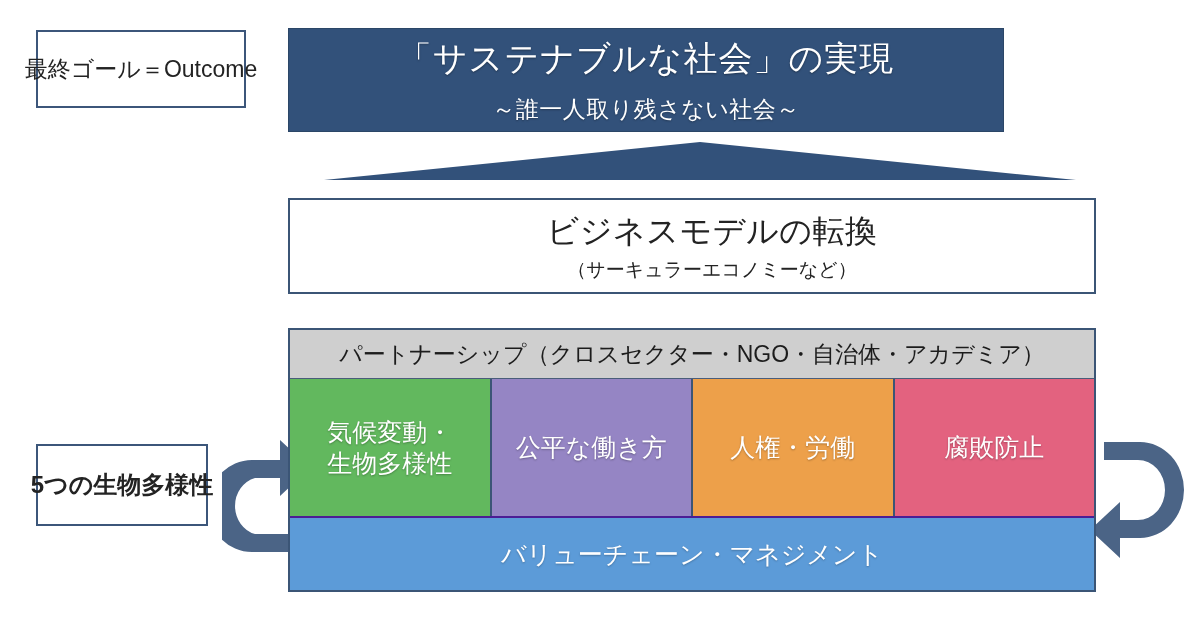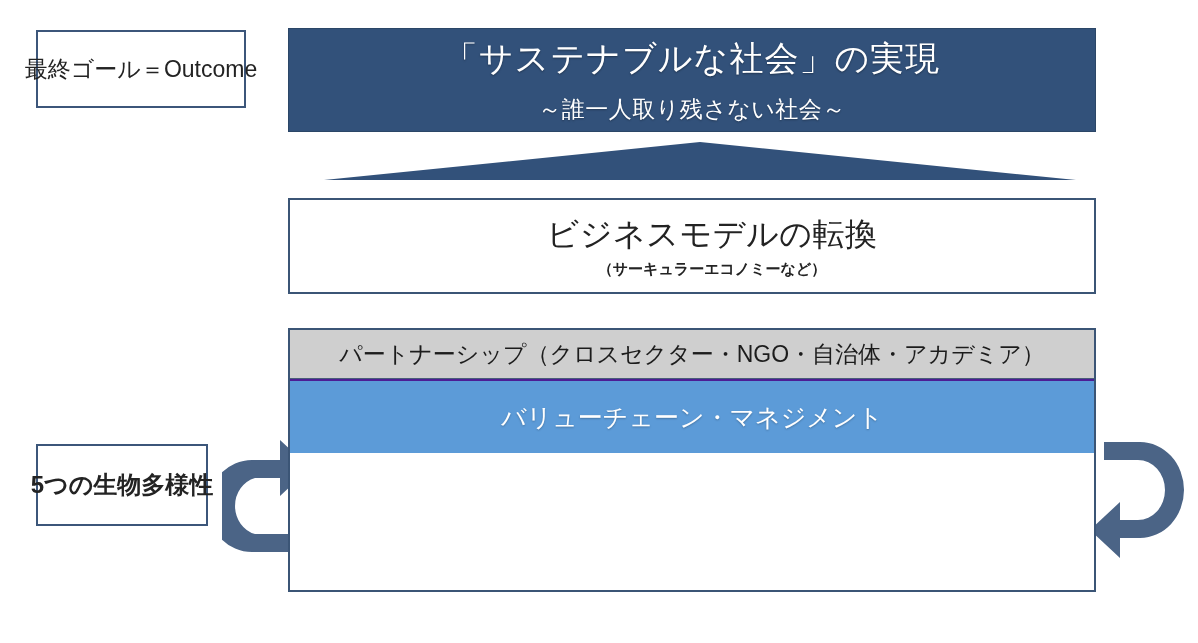--- a/index.html
+++ b/index.html
@@ -73,24 +73,23 @@
     align-items: center;
     justify-content: center;
     color: #232323;
   }
   #biz-box .main {
     font-size: 32px;
     letter-spacing: 0.5px;
     white-space: nowrap;
   }
   #biz-box .sub {
-    font-size: 15px;
+    font-size: 19px;
     margin-top: 3px;
     white-space: nowrap;
-    font-weight: bold;
   }
 
   
   #lower-block {
     border: 2px solid #3b5576;
     background: #ffffff;
     display: flex;
     flex-direction: column;
   }
   #partnership-bar {
@@ -143,21 +142,21 @@
 </head>
 <body>
 
 <div id="canvas">
 
   <div class="abs outline-label" id="goal-label" style="left:36px; top:30px; width:210px; height:78px; font-size:23px;">
     <span class="ln">最終ゴール</span>
     <span class="ln">＝Outcome</span>
   </div>
 
-  <div class="abs" id="goal-banner" style="left: 288px; top: 28px; width: 808px; height: 104px; background: rgb(50, 81, 122); color: rgb(255, 255, 255);">
+  <div class="abs" id="goal-banner" style="left: 288px; top: 28px; width: 716px; height: 104px; background: rgb(50, 81, 122); color: rgb(255, 255, 255);">
     <div class="main">「サステナブルな社会」の実現</div>
     <div class="sub">～誰一人取り残さない社会～</div>
   </div>
 
   <div class="abs" id="up-chevron" style="left:322px; top:140px; width:756px; height:42px;">
     <svg width="756" height="42" viewBox="0 0 756 42" xmlns="http://www.w3.org/2000/svg">
       <polygon points="378,2 754,40 2,40" fill="#32517a"></polygon>
     </svg>
   </div>
 
@@ -202,20 +201,48 @@
                L10,36 Z" fill="#4b6486"></path>
     </svg>
   </div>
 
   <div class="abs" id="lower-block" style="left:288px; top:328px; width:808px; height:264px;">
 
     <div id="partnership-bar" style="background: rgb(207, 207, 207); color: rgb(28, 28, 28);">
       <span>パートナーシップ（クロスセクター・NGO・自治体・アカデミア）</span>
     </div>
 
+    <div id="priority-row">
+
+      <div class="priority-cell" id="cell-0" style="background: rgb(98, 184, 94);">
+        <span class="stack">
+          <span>気候変動・</span>
+          <span>生物多様性</span>
+        </span>
+      </div>
+
+      <div class="priority-cell" id="cell-1" style="background: rgb(149, 133, 196);">
+        <span class="stack">
+          <span>公平な働き方</span>
+        </span>
+      </div>
+
+      <div class="priority-cell" id="cell-2" style="background: rgb(237, 160, 74);">
+        <span class="stack">
+          <span>人権・労働</span>
+        </span>
+      </div>
+
+      <div class="priority-cell" id="cell-3" style="background: rgb(227, 98, 127);">
+        <span class="stack">
+          <span>腐敗防止</span>
+        </span>
+      </div>
+
+    </div>
 
     <div id="value-chain-bar" style="background: rgb(92, 155, 216); color: rgb(255, 255, 255);">
       <span>バリューチェーン・マネジメント</span>
     </div>
 
   </div>
 
 </div>
 
 </body></html>

